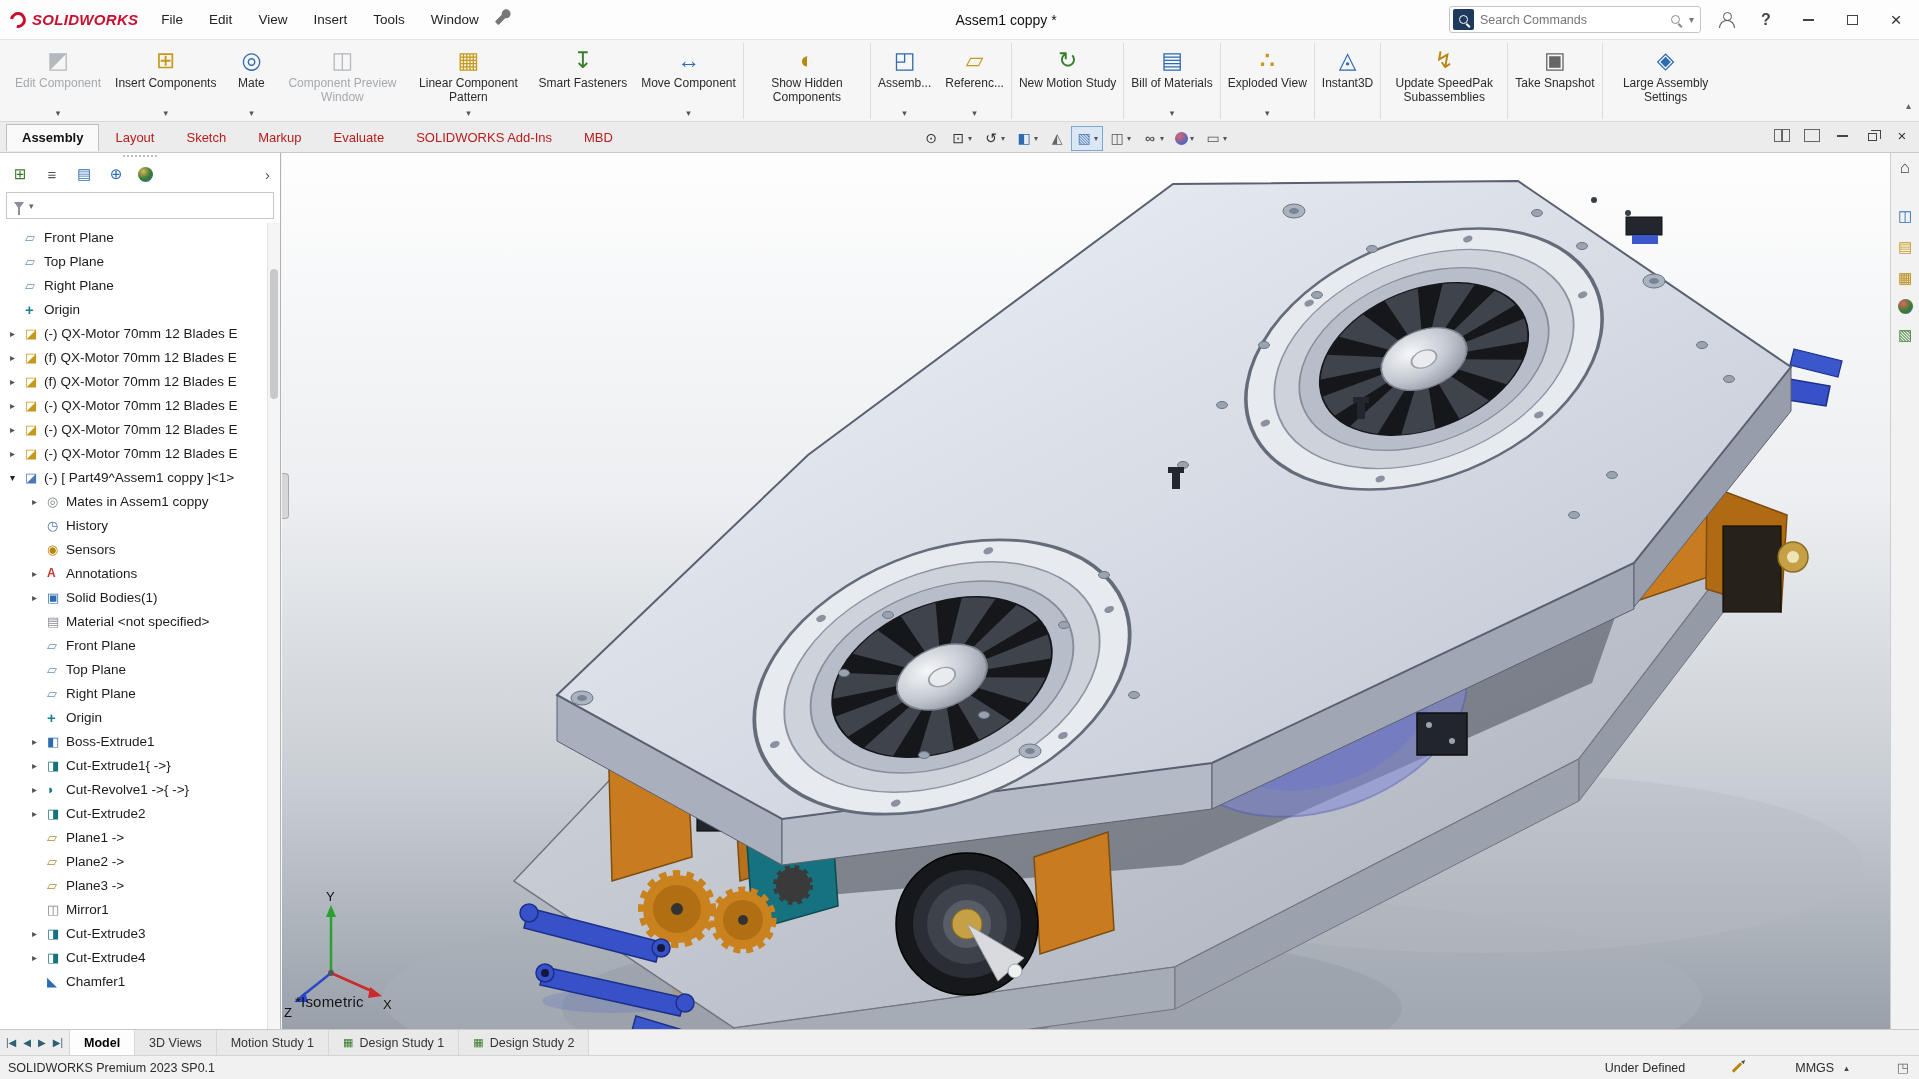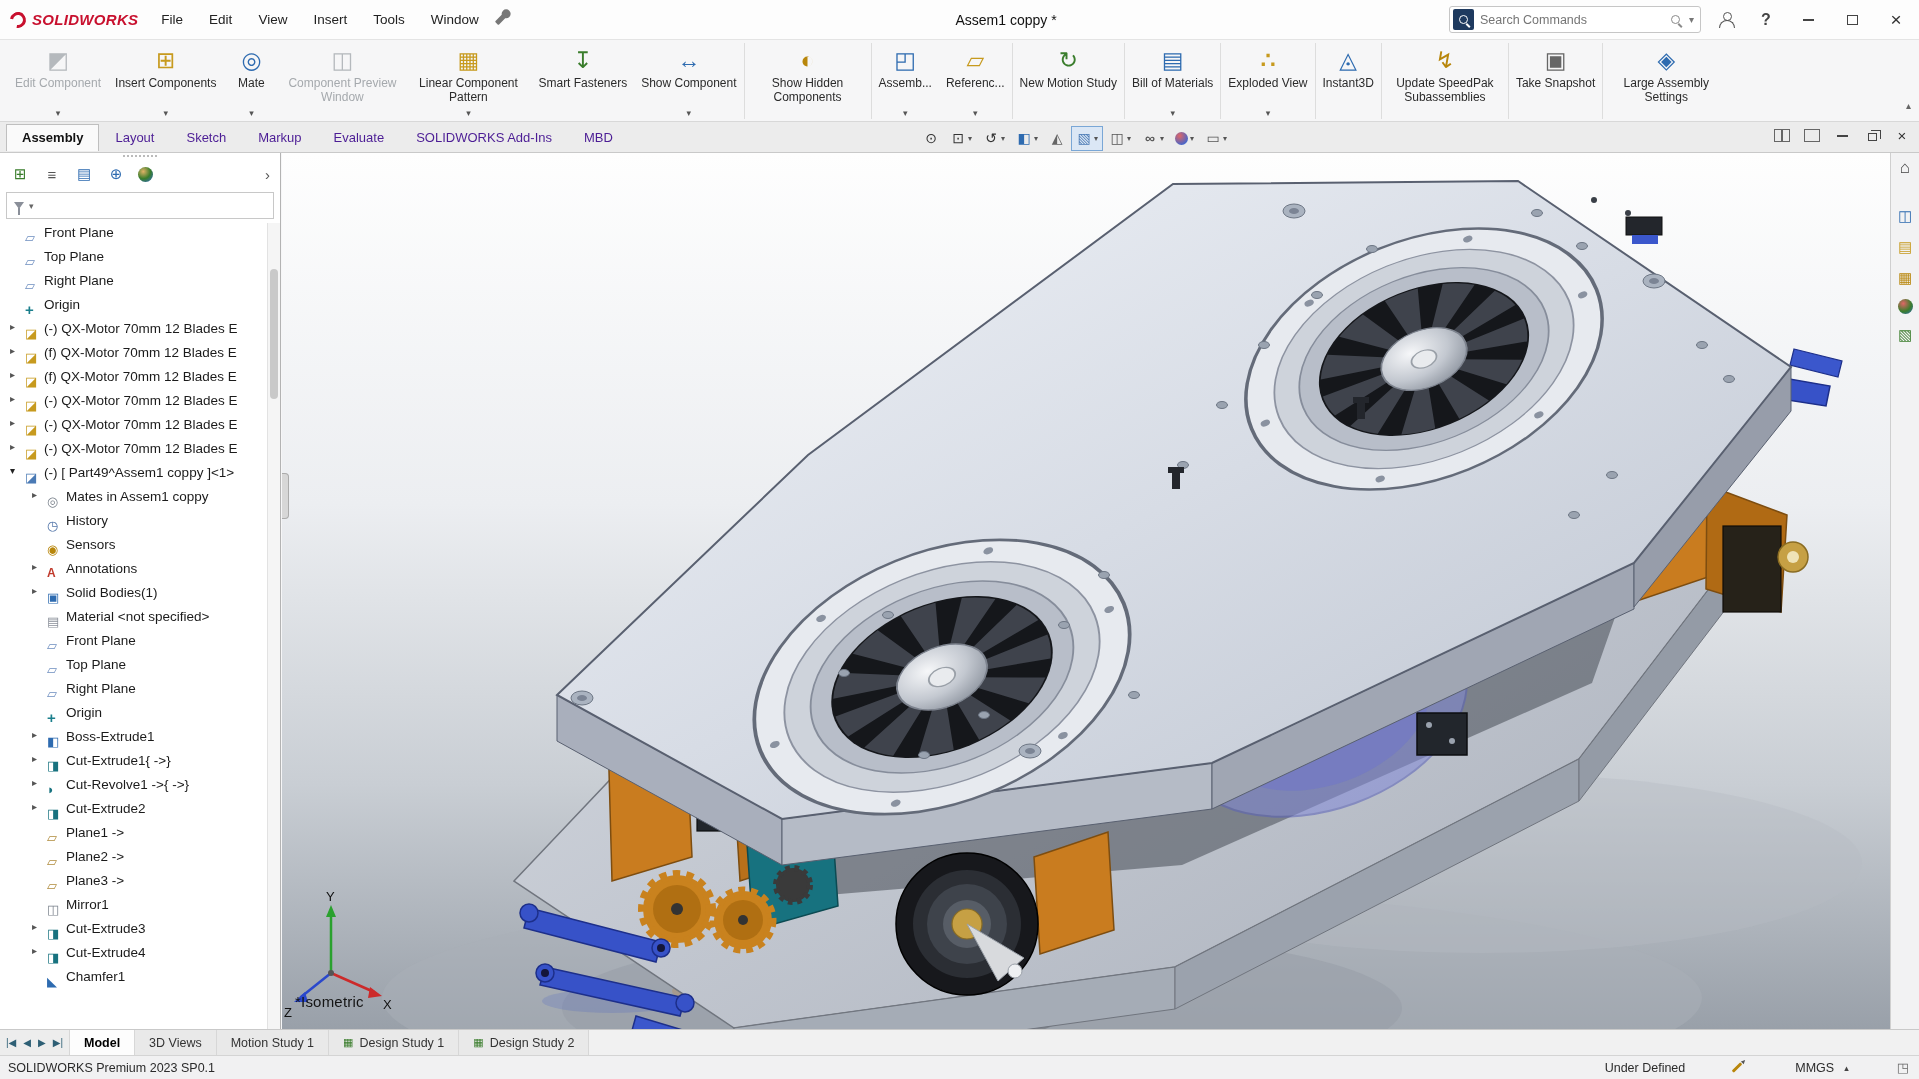--- a/index.html
+++ b/index.html
@@ -60,21 +60,21 @@
   .i-bom .ric::before { content:"▤"; color:#2e6bb0; }
   .i-exploded-view .ric::before { content:"∴"; color:#c79a1e; font-weight:700; }
   .i-instant3d .ric::before { content:"◬"; color:#2e6bb0; }
   .i-speedpak .ric::before { content:"↯"; color:#b8860b; }
   .i-snapshot .ric::before { content:"▣"; color:#666; }
   .i-large-assembly .ric::before { content:"◈"; color:#2e6bb0; }
   .ribbon-collapse { position:absolute; top:100px; right:8px; font-size:10px; color:#666; z-index:4; }
 
   
   .cmdtabs { position:absolute; top:122px; left:0; right:0; height:31px; background:#ececec; border-bottom:1px solid #c9c9c9; display:flex; align-items:center; padding-left:6px; }
-  .ctab { padding:5px 15px 6px; font-size:13px; color:#4c1d95; border:1px solid transparent; border-bottom:0; }
+  .ctab { padding:5px 15px 6px; font-size:13px; color:#b91c1c; border:1px solid transparent; border-bottom:0; }
   .ctab.active { background:#fafafa; border-color:#bfbfbf; color:#111; font-weight:700; }
   .cmd-right { margin-left:auto; display:flex; align-items:center; gap:4px; padding:0 4px 3px 0; }
   .pane-icon { width:16px; height:13px; border:1.6px solid #666; position:relative; }
   .pane-icon.split::after { content:""; position:absolute; left:6px; top:0; bottom:0; width:1.6px; background:#666; }
   .docwin-btn { width:26px; height:20px; display:flex; align-items:center; justify-content:center; }
   .restore-glyph { position:relative; width:9px; height:8px; border:1.4px solid #444; margin-top:2px; }
   .restore-glyph::before { content:""; position:absolute; left:2px; top:-4px; width:9px; height:8px; border:1.4px solid #444; border-bottom:0; border-left:0; }
 
   
   .hud { position:absolute; top:125px; left:918px; height:26px; display:flex; align-items:center; gap:1px; z-index:10; }
@@ -100,21 +100,21 @@
   .panel-grip span { width:34px; border-top:2px dotted #bbb; }
   .panel-tabs { height:30px; display:flex; align-items:center; gap:12px; padding:0 10px; }
   .ptab { width:20px; height:20px; display:flex; align-items:center; justify-content:center; font-size:15px; }
   .ptab.ball { background:radial-gradient(circle at 35% 30%, #e0b266, #3a7d2c 50%, #2e6bb0 90%); border-radius:50%; width:15px; height:15px; }
   .panel-expand { margin-left:auto; font-size:15px; color:#555; }
   .filter-row { margin:3px 6px 4px; border:1px solid #c8c8c8; height:27px; display:flex; align-items:center; padding:0 7px; gap:5px; background:#fff; }
   .funnel { width:0; height:0; border-left:5.5px solid transparent; border-right:5.5px solid transparent; border-top:7px solid #8a8f99; position:relative; }
   .funnel::after { content:""; position:absolute; left:-1.2px; top:-1px; width:2.5px; height:7px; background:#8a8f99; }
   .filter-caret { font-size:9px; color:#666; }
   .tree { flex:1; overflow:hidden; position:relative; padding-top:2px; font-size:13.5px; }
-  .trow { height:24px; display:flex; white-space:nowrap; overflow:hidden; padding-left:8px; }
+  .trow { height:24px; display:flex; align-items:center; white-space:nowrap; overflow:hidden; padding-left:8px; }
   .trow.ind-1 { padding-left:10px; }
   .trow.ind-2 { padding-left:32px;最 }
   .trow.ind-2 { padding-left:32px; }
   .trow .arrow { width:15px; flex:0 0 15px; font-size:10px; color:#555; }
   .trow.x-collapsed .arrow::before { content:"▸"; }
   .trow.x-expanded .arrow::before { content:"▾"; color:#222; }
   .trow .ti { width:19px; flex:0 0 19px; font-size:13px; display:flex; align-items:center; }
   .trow .tlabel { overflow:hidden; text-overflow:clip; color:#1b1b1b; }
   .i-plane .ti::before { content:"▱"; color:#6f8fc0; }
   .i-plane-feature .ti::before { content:"▱"; color:#b08c3e; }
@@ -241,21 +241,21 @@
         <span class="rlabel">Linear Component Pattern</span>
         <span class="rcaret">▾</span>
       </div>
       <div class="rbtn i-smart-fasteners">
         <span class="ric"></span>
         <span class="rlabel">Smart Fasteners</span>
 
       </div>
       <div class="rbtn sep caret i-move-component">
         <span class="ric"></span>
-        <span class="rlabel">Show Component</span>
+        <span class="rlabel">Move Component</span>
         <span class="rcaret">▾</span>
       </div>
       <div class="rbtn sep i-show-hidden">
         <span class="ric"></span>
         <span class="rlabel">Show Hidden Components</span>
 
       </div>
       <div class="rbtn caret i-assembly-features">
         <span class="ric"></span>
         <span class="rlabel">Assemb...</span>

